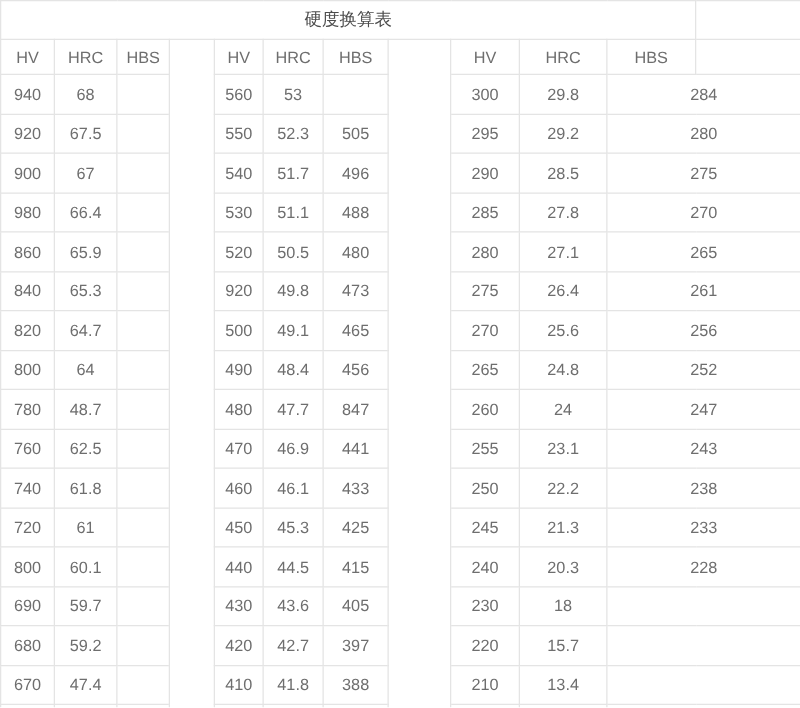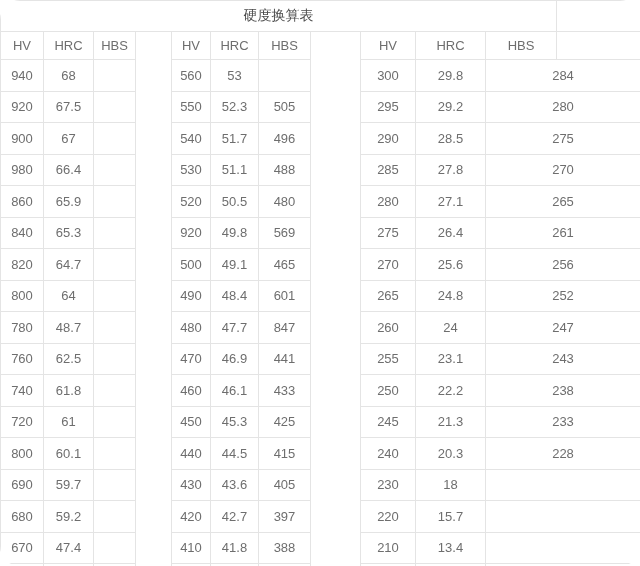--- a/index.html
+++ b/index.html
@@ -2,21 +2,20 @@
 <html><head>
 <meta charset="utf-8">
 <style>
   html, body { margin: 0; padding: 0; background: #ffffff; }
   .wrap {
     width: 640px;
     height: 566px;
     overflow: hidden;
     background: #ffffff;
     font-family: "Liberation Sans", sans-serif;
-    border-radius: 20px;
   }
   table.hardness {
     border-collapse: collapse;
     table-layout: fixed;
     width: 640px;
   }
   table.hardness td {
     border: 1px solid #e4e4e4;
     text-align: center;
     vertical-align: middle;
@@ -124,21 +123,21 @@
           <td>280</td>
           <td>27.1</td>
           <td colspan="2">265</td>
         </tr>
         <tr class="data-row">
           <td>840</td>
           <td>65.3</td>
           <td></td>
           <td>920</td>
           <td>49.8</td>
-          <td>569</td>
+          <td>473</td>
           <td>275</td>
           <td>26.4</td>
           <td colspan="2">261</td>
         </tr>
         <tr class="data-row">
           <td>820</td>
           <td>64.7</td>
           <td></td>
           <td>500</td>
           <td>49.1</td>
@@ -146,21 +145,21 @@
           <td>270</td>
           <td>25.6</td>
           <td colspan="2">256</td>
         </tr>
         <tr class="data-row">
           <td>800</td>
           <td>64</td>
           <td></td>
           <td>490</td>
           <td>48.4</td>
-          <td>601</td>
+          <td>456</td>
           <td>265</td>
           <td>24.8</td>
           <td colspan="2">252</td>
         </tr>
         <tr class="data-row">
           <td>780</td>
           <td>48.7</td>
           <td></td>
           <td>480</td>
           <td>47.7</td>

